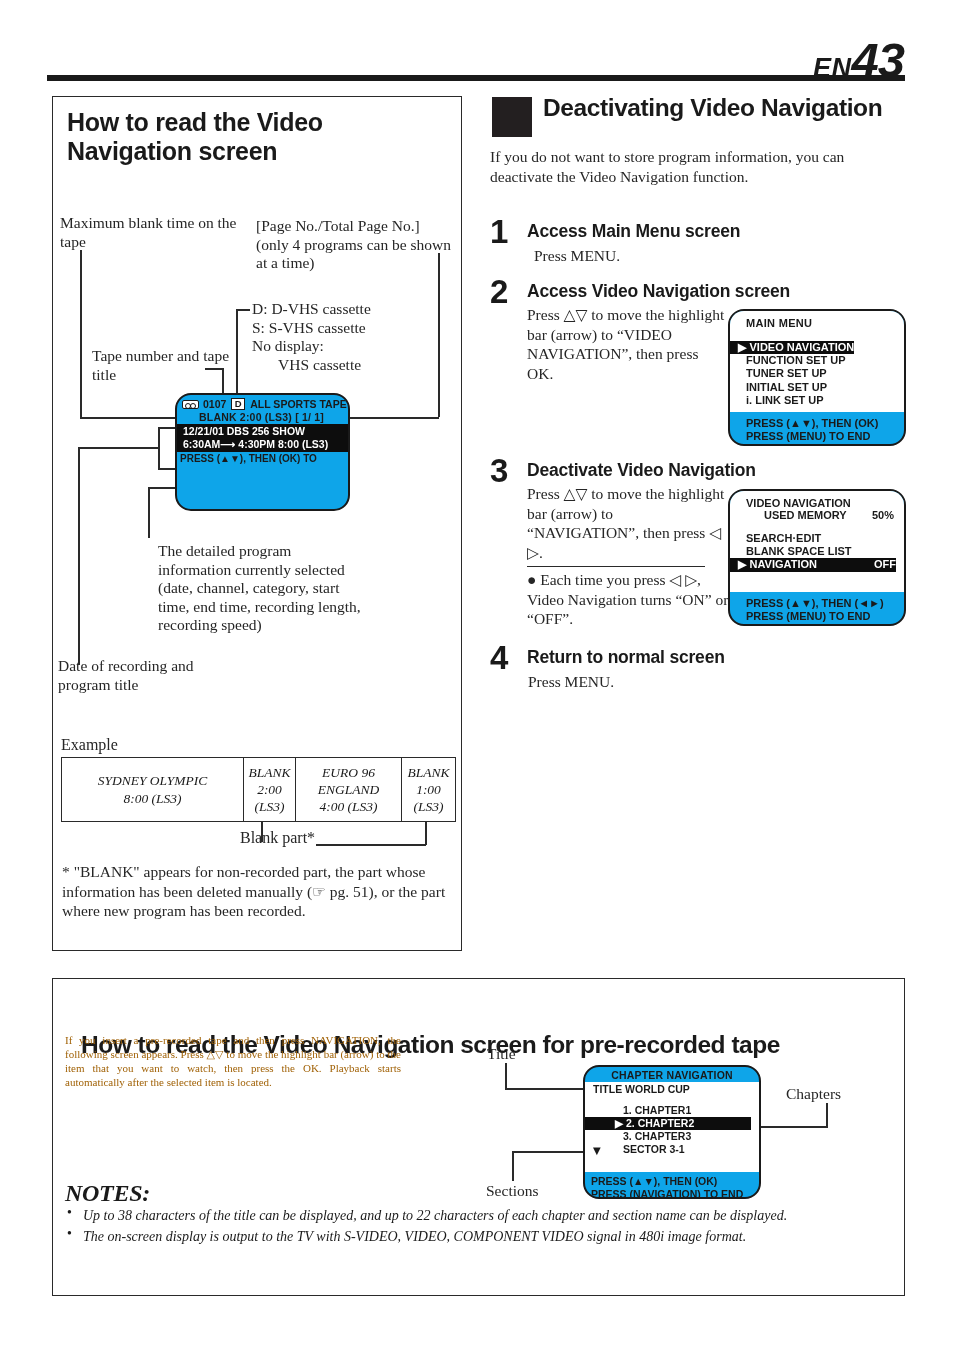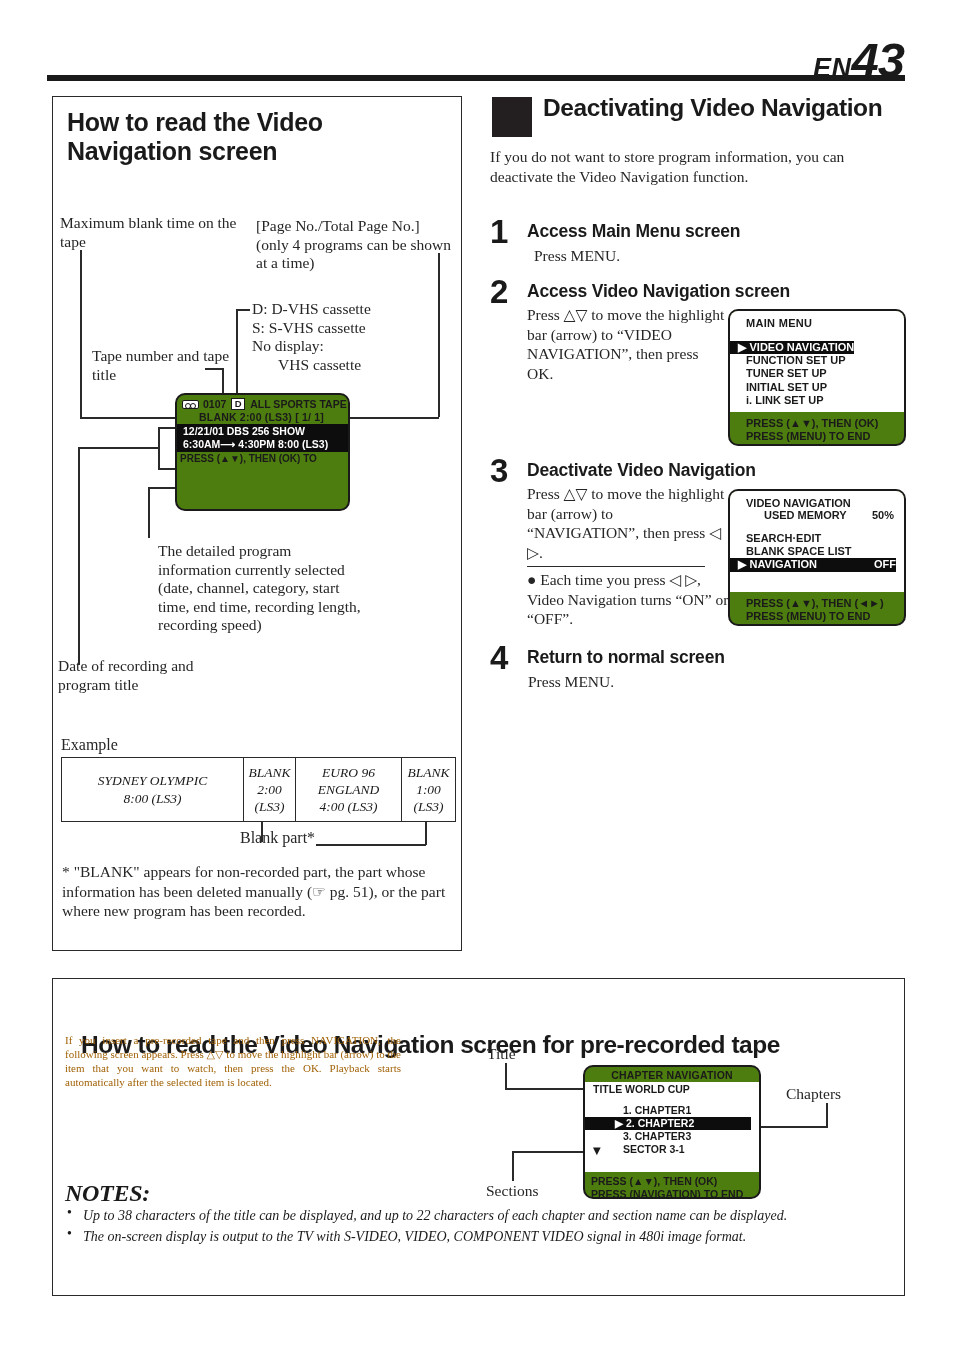--- a/index.html
+++ b/index.html
@@ -53,22 +53,22 @@
   #cal-dateof   { left:58px;  top:657px; width:140px; }
   #cal-example  { left:61px;  top:735px; font-size:16px; }
   #cal-blankpart{ left:240px; top:828px; font-size:16px; }
 
   .lead { position:absolute; background:#2a2a2a; }
 
   
   .osd {
     position:absolute;
     border:2.5px solid #1a1a1a;
-    border-radius:10px;
-    background:#4d7c0f;
+    border-radius:16px;
+    background:#0ea5e9;
     font-family:"Liberation Sans", sans-serif;
     font-weight:700;
     overflow:hidden;
   }
   .osd .hl { background:#0d0d0d; color:#ffffff; }
   .osd .row { white-space:nowrap; }
 
   
   #osd-library { left:175px; top:393px; width:175px; height:118px; font-size:10.5px; }
   #osd-lib-head { padding:3px 0 1px 5px; display:flex; align-items:center; gap:2px; }

